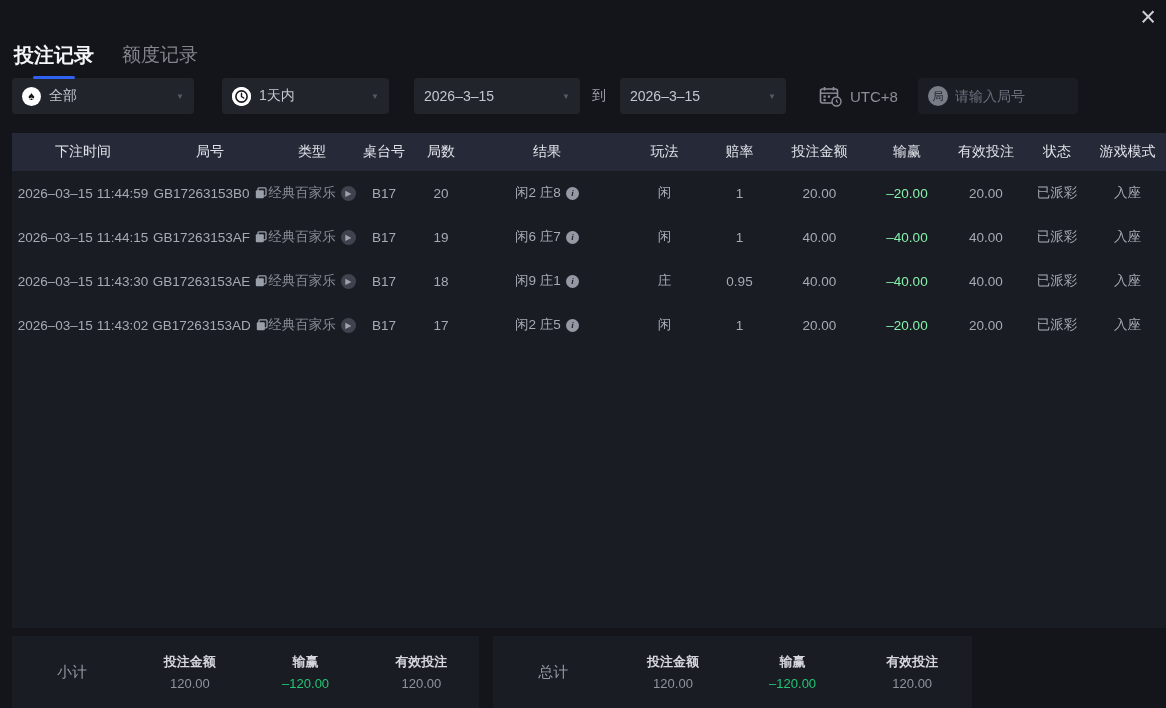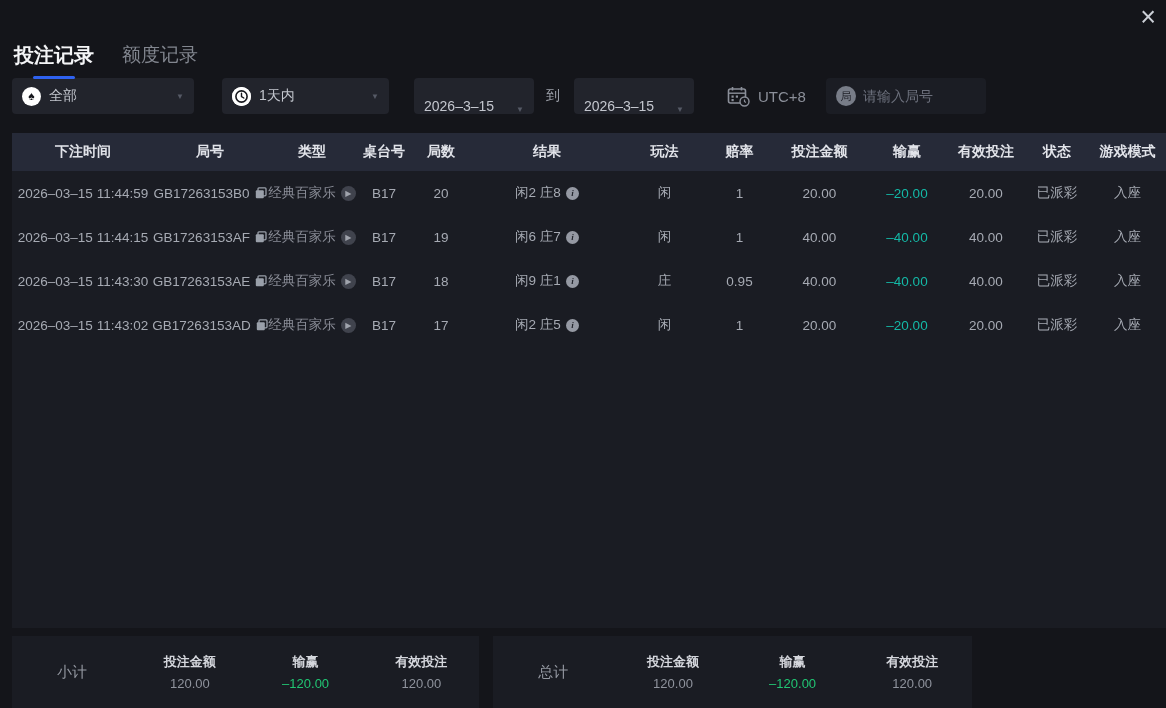--- a/index.html
+++ b/index.html
@@ -23,21 +23,21 @@
     color:#ccd0d7; cursor:pointer; font-weight:300;
   }
   
   .filterbar { display:flex; align-items:center; height:36px; margin:16px 12px 0 12px; }
   .ctrl {
     background:#22242c; border-radius:4px; height:36px; display:flex;
     align-items:center; padding:0 10px; font-size:14px; color:#c3c6ce; cursor:pointer;
   }
   .sel-gametype { width:182px; }
   .sel-range { width:167px; margin-left:28px; }
-  .datepick { width:120px;align-items:flex-end; }
+  .datepick { width:166px; }
   .dp1 { margin-left:25px; }
   .dp2 { margin-left:4px; }
   .to-label { color:#9da1aa; font-size:14px; margin:0 10px 0 12px; }
   .chev { margin-left:auto; font-size:8px; color:#565a66; }
   .circ-white {
     width:19px; height:19px; border-radius:50%; background:#ffffff; color:#16171d;
     display:inline-flex; align-items:center; justify-content:center;
     font-size:12px; margin-right:8px; flex:0 0 19px;
   }
   .tz-group { display:flex; align-items:center; margin-left:33px; color:#8b8f99; font-size:15px; }
@@ -61,26 +61,26 @@
     border:none; border-radius:6px; font-size:15px; font-weight:bold;
     cursor:pointer; font-family:inherit;
   }
   
   .table-wrap { position:absolute; left:12px; top:133px; width:1154px; height:495px; background:#1a1c23; }
   .grid-row {
     display:grid;
     grid-template-columns:142px 112px 92px 52px 62px 150px 85px 65px 95px 80px 78px 64px 77px;
     align-items:center;
   }
-  .thead { height:38px; background:#262a38; color:#e2e4ea; font-weight:bold; font-size:14px; }
+  .thead { height:38px; background:#262a38; color:#e2e4ea; font-weight:normal; font-size:14px; }
   .thead span { text-align:center; }
   .trow { height:44px; font-size:13.5px; color:#a6aab3; }
   .cell { text-align:center; display:flex; align-items:center; justify-content:center; white-space:nowrap; }
   .dim { color:#8b8e98; }
-  .green { color:#14b8a6; }
+  .green { color:#86efac; }
   .copy-ic { margin-left:5px; display:inline-flex; cursor:pointer; }
   .play-ic {
     width:15px; height:15px; border-radius:50%; background:#40434d; color:#a0a4ad;
     display:inline-flex; align-items:center; justify-content:center;
     font-size:8px; margin-left:5px; cursor:pointer; flex:0 0 15px;
   }
   .info-ic {
     width:13px; height:13px; border-radius:50%; background:#9599a3; color:#22242c;
     display:inline-flex; align-items:center; justify-content:center;
     font-size:9px; font-weight:bold; margin-left:5px; cursor:pointer; flex:0 0 13px;

